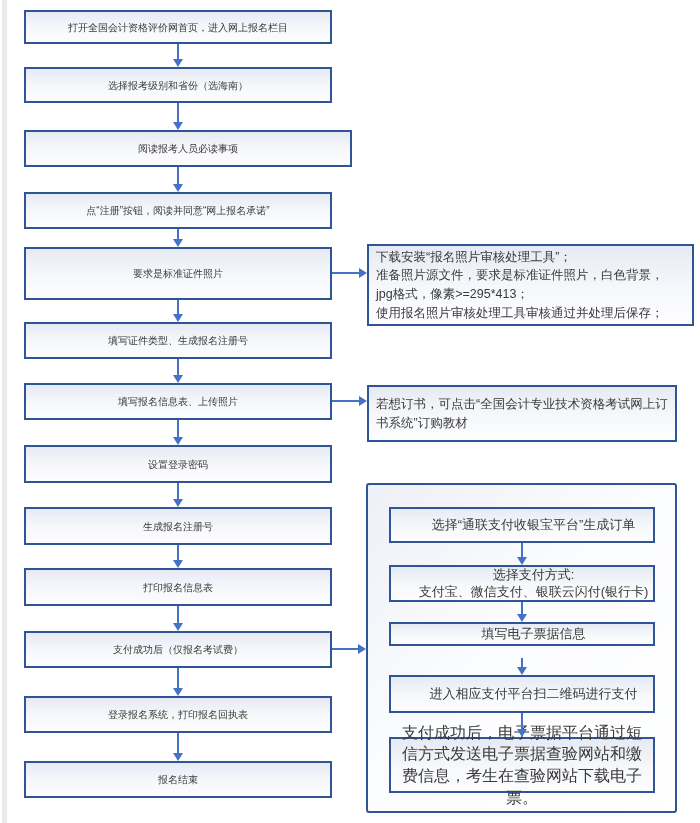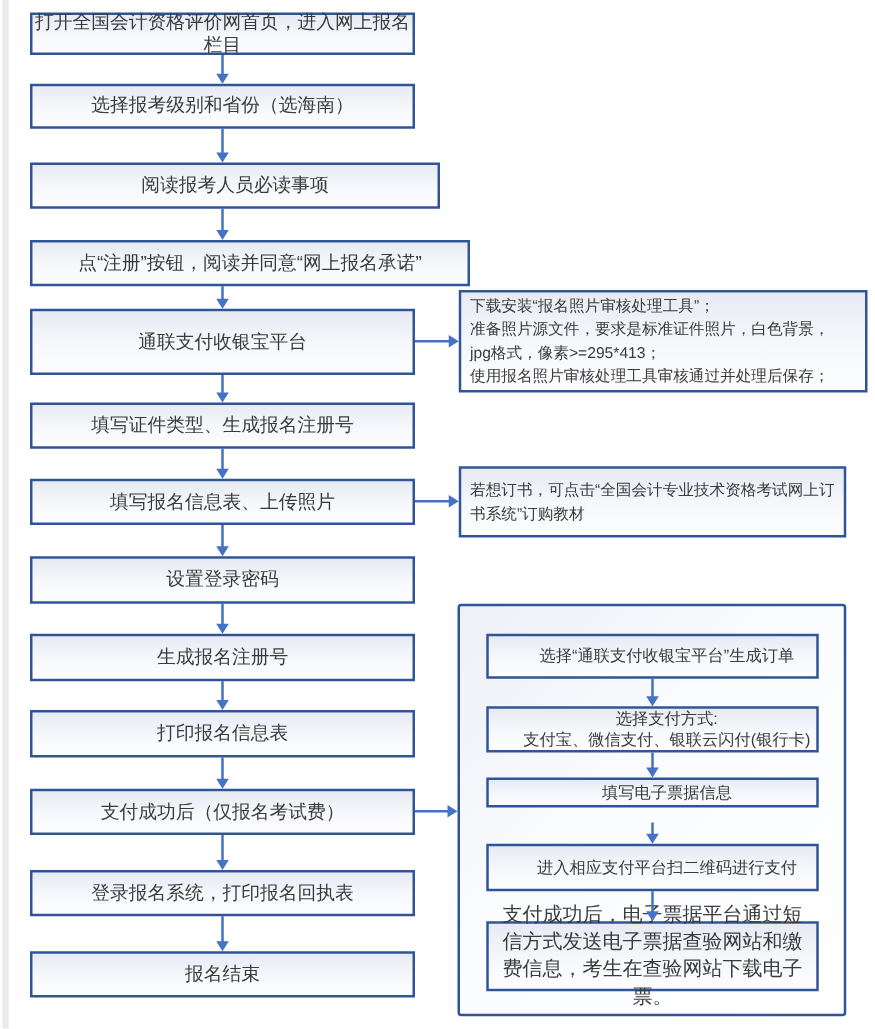--- a/index.html
+++ b/index.html
@@ -6,25 +6,25 @@
   .stage{
     position:relative;width:700px;height:823px;background:#ffffff;overflow:hidden;
     font-family:"Liberation Sans","DejaVu Sans",sans-serif;color:#3a3a3a;
   }
   .left-strip{position:absolute;left:2px;top:0;width:5px;height:823px;background:#eaeaea;}
   .box{
     position:absolute;box-sizing:border-box;
     border:2px solid #2f5597;
     background:linear-gradient(180deg,#e7eaf3 0%,#f6f8fb 55%,#fdfdff 100%);
     display:flex;flex-direction:column;align-items:center;justify-content:center;
-    text-align:center;font-size:15px;line-height:1.3;color:#3a3a3a;
+    text-align:center;font-size:10px;line-height:1.3;color:#3a3a3a;
   }
   .note{
     align-items:flex-start;text-align:left;justify-content:center;
-    padding:4px 7px;font-size:12.5px;line-height:1.5;
+    padding:4px 7px;font-size:12.5px;line-height:1.5;margin-top:12px;
   }
   .sub{font-size:13px;padding-left:23px;}
   .sub-wrap{padding:2px 6px;font-size:16px;line-height:1.35;}
   .panel{
     position:absolute;box-sizing:border-box;
     left:366px;top:483px;width:311px;height:330px;
     border:2px solid #2f5597;border-radius:3px;
     background:linear-gradient(135deg,#eef0f7 0%,#fbfcfe 45%,#ffffff 100%);
   }
   .va{position:absolute;width:12px;}
@@ -44,25 +44,25 @@
 
   <div class="box" style="left:24px;top:10px;width:308px;height:34px">
       <span>打开全国会计资格评价网首页，进入网上报名栏目</span>
     </div>
   <div class="box" style="left:24px;top:67px;width:308px;height:36px">
       <span>选择报考级别和省份（选海南）</span>
     </div>
   <div class="box" style="left:24px;top:130px;width:328px;height:37px">
       <span>阅读报考人员必读事项</span>
     </div>
-  <div class="box" style="left:24px;top:192px;width:352px;height:37px">
+  <div class="box" style="left:24px;top:192px;width:308px;height:37px">
       <span>点“注册”按钮，阅读并同意“网上报名承诺”</span>
     </div>
   <div class="box" style="left:24px;top:247px;width:308px;height:53px">
-      <span>通联支付收银宝平台</span>
+      <span>要求是标准证件照片</span>
     </div>
   <div class="box" style="left:24px;top:322px;width:308px;height:37px">
       <span>填写证件类型、生成报名注册号</span>
     </div>
   <div class="box" style="left:24px;top:383px;width:308px;height:37px">
       <span>填写报名信息表、上传照片</span>
     </div>
   <div class="box" style="left:24px;top:445px;width:308px;height:38px">
       <span>设置登录密码</span>
     </div>

